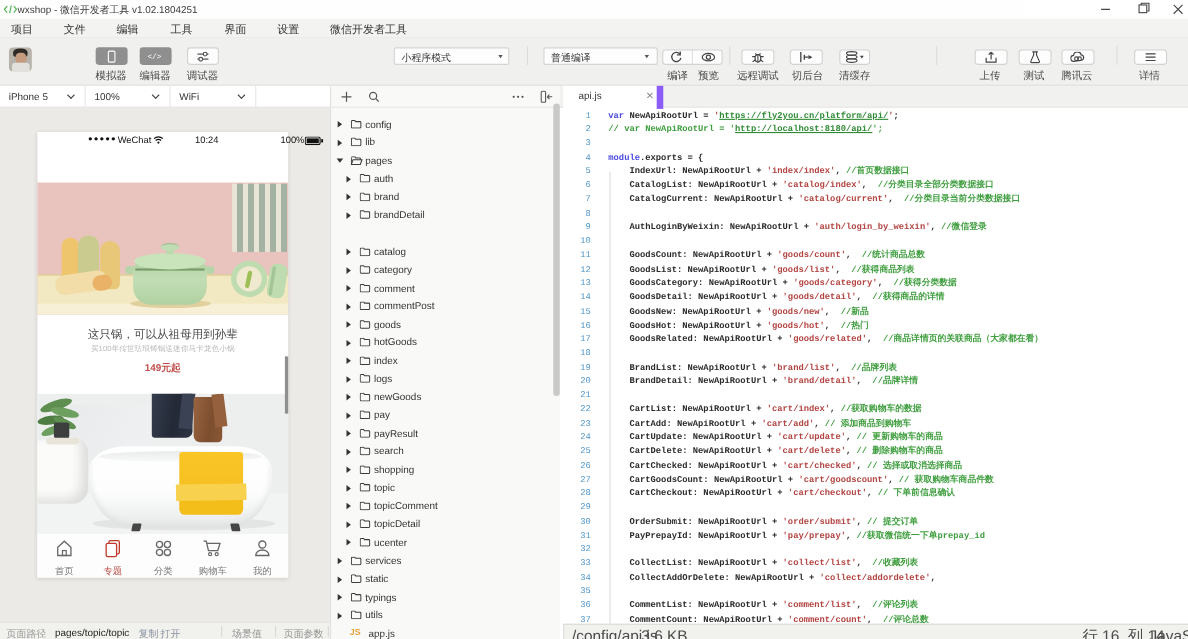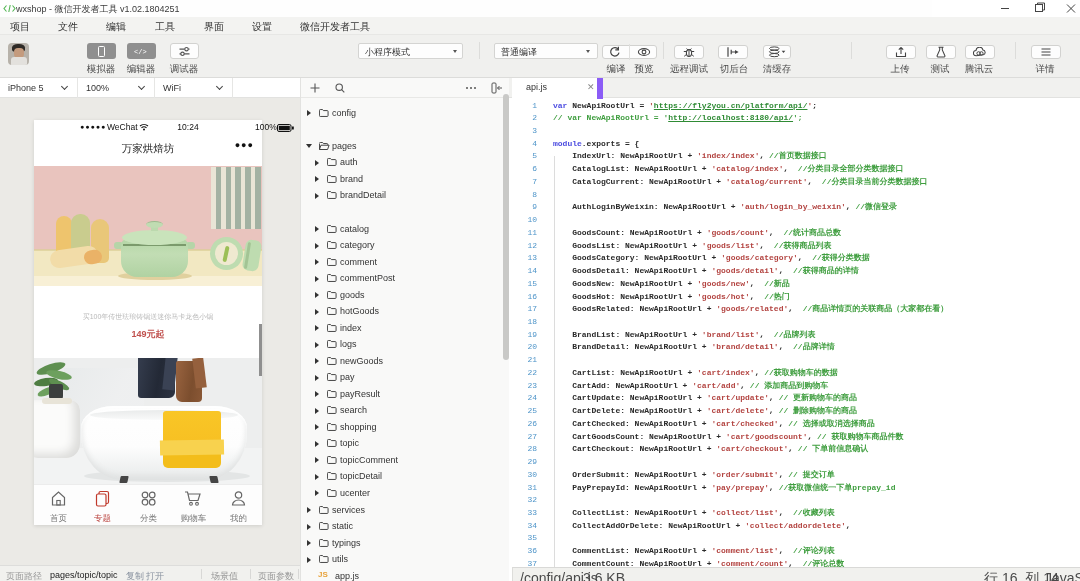--- a/index.html
+++ b/index.html
@@ -243,24 +243,20 @@
           <circle cx="5" cy="6.6" r="1" fill="#111"></circle>
         </svg>
       <span style="position:absolute;left:0;width:228px;text-align:center;top:2px;font-size:8.5px">10:24</span>
       <span style="position:absolute;left:181px;top:2px;font-size:8.5px">100%</span>
       <svg style="position:absolute;left:203px;top:3.5px" width="17" height="8" viewBox="0 0 17 8">
           <rect x="0.5" y="0.5" width="13.5" height="7" rx="1.5" fill="none" stroke="#111"></rect>
           <rect x="1.8" y="1.8" width="11" height="4.4" fill="#111"></rect>
           <rect x="15" y="2.5" width="1.8" height="3" fill="#111"></rect>
         </svg>
     </div>
-    <div class="p-nav">
-      <div class="title">万家烘焙坊</div>
-      <span style="position:absolute;right:8px;top:6px;font-size:9px;letter-spacing:1px;color:#111">●●●</span>
-    </div>
 
     <div class="img1" id="img1">
       <div class="abs" style="left:0;top:84px;width:228px;height:39px;background:#f2e8c2"></div>
       <div class="abs" style="left:0;top:83px;width:228px;height:2px;background:#dccf96;opacity:.7"></div>
       <div class="abs" style="left:0;top:110px;width:228px;height:13px;background:#f8f0d6"></div>
       <div class="abs" style="left:177px;top:1px;width:50px;height:62px;background:repeating-linear-gradient(90deg,#e9e5d6 0 4.5px,#a3b2a3 4.5px 10px)"></div>
 
       <div class="abs" style="left:22px;top:50px;width:16px;height:47px;border-radius:8px 8px 5px 5px;background:#eec46d"></div>
       <div class="abs" style="left:37px;top:48px;width:19px;height:49px;border-radius:9px 9px 5px 5px;background:#c9cc8e"></div>
       <div class="abs" style="left:57px;top:53px;width:18px;height:44px;border-radius:9px 9px 5px 5px;background:#e9c779"></div>
@@ -277,20 +273,21 @@
       <div class="abs" style="left:117px;top:57px;width:7px;height:8px;background:#bcd9ae"></div>
       <div class="abs" style="left:112px;top:55px;width:17px;height:7px;border-radius:50%;background:#c0dcb2;border-top:1px solid #9cba8e"></div>
 
       <div class="abs" style="left:176px;top:71px;width:33px;height:33px;border-radius:50%;background:#bedcb0"></div>
       <div class="abs" style="left:181px;top:76px;width:23px;height:23px;border-radius:50%;background:#efe9d0"></div>
       <div class="abs" style="left:190px;top:80px;width:4px;height:16px;border-radius:2px;background:#9cbf56;transform:rotate(12deg)"></div>
       <div class="abs" style="left:210px;top:74px;width:16px;height:31px;border-radius:6px;background:#bedcb0;transform:rotate(9deg)"></div>
       <div class="abs" style="left:212px;top:76px;width:3px;height:27px;border-radius:2px;background:#a3c494;transform:rotate(9deg)"></div>
     </div>
 
+    <div class="p-title">这只锅，可以从祖母用到孙辈</div>
     <div class="p-sub">买100年传世珐琅铸锅送迷你马卡龙色小锅</div>
     <div class="p-price">149元起</div>
 
     <div class="img2" id="img2">
       <div class="abs" style="left:0;top:90px;width:228px;height:36px;background:#f2f3f3"></div>
       <div class="abs" style="left:30px;top:10px;width:80px;height:70px;background:linear-gradient(115deg,#e6e9ea,#eff0f1 60%);opacity:.7"></div>
 
       <div class="abs" style="left:2px;top:6px;width:30px;height:9px;border-radius:50%;background:#5e8f50;transform:rotate(-18deg)"></div>
       <div class="abs" style="left:12px;top:13px;width:26px;height:8px;border-radius:50%;background:#6da05e;transform:rotate(12deg)"></div>
       <div class="abs" style="left:0px;top:20px;width:24px;height:8px;border-radius:50%;background:#4e7d42;transform:rotate(-8deg)"></div>
@@ -392,20 +389,27 @@
         <rect x="1" y="1" width="4" height="10" rx="1" fill="none" stroke="#555" stroke-width="1"></rect>
         <path d="M11 6 H6.5 M6.5 6 l2 -2 M6.5 6 l2 2" stroke="#555" stroke-width="1" fill="none"></path>
       </svg>
   </div>
   <div class="titem" style="top:27.2px">
       <span class="arrow arr-r" style="left:6.0px"></span>
       <svg class="fold" style="left:18.0px" width="9.5" height="8" viewBox="0 0 11 9">
         <path d="M0.5 1.5 a1 1 0 0 1 1-1 h2.6 l1 1.2 h4.4 a1 1 0 0 1 1 1 V7.5 a1 1 0 0 1 -1 1 H1.5 a1 1 0 0 1 -1-1 Z" fill="none" stroke="#3d3d3d" stroke-width="1.1"></path>
       </svg>
       <span class="nm" style="left:31.0px">config</span>
+    </div>
+    <div class="titem" style="top:43.8px">
+      <span class="arrow arr-r" style="left:6.0px"></span>
+      <svg class="fold" style="left:18.0px" width="9.5" height="8" viewBox="0 0 11 9">
+        <path d="M0.5 1.5 a1 1 0 0 1 1-1 h2.6 l1 1.2 h4.4 a1 1 0 0 1 1 1 V7.5 a1 1 0 0 1 -1 1 H1.5 a1 1 0 0 1 -1-1 Z" fill="none" stroke="#3d3d3d" stroke-width="1.1"></path>
+      </svg>
+      <span class="nm" style="left:31.0px">lib</span>
     </div>
     <div class="titem" style="top:60.3px">
       <span class="arrow arr-d" style="left:5.0px;top:6px"></span>
       <svg class="fold" style="left:18.0px" width="10.5" height="8" viewBox="0 0 12 9">
         <path d="M0.5 1.5 a1 1 0 0 1 1-1 h2.6 l1 1.2 h3.9 a1 1 0 0 1 1 1 V3.6" fill="none" stroke="#3d3d3d" stroke-width="1.1"></path>
         <path d="M0.5 8.5 L2.2 3.6 H11.5 L9.8 8.5 Z" fill="none" stroke="#3d3d3d" stroke-width="1.1"></path>
         <path d="M0.5 8.5 V2" fill="none" stroke="#3d3d3d" stroke-width="1.1"></path>
       </svg>
       <span class="nm" style="left:31.0px">pages</span>
     </div>

